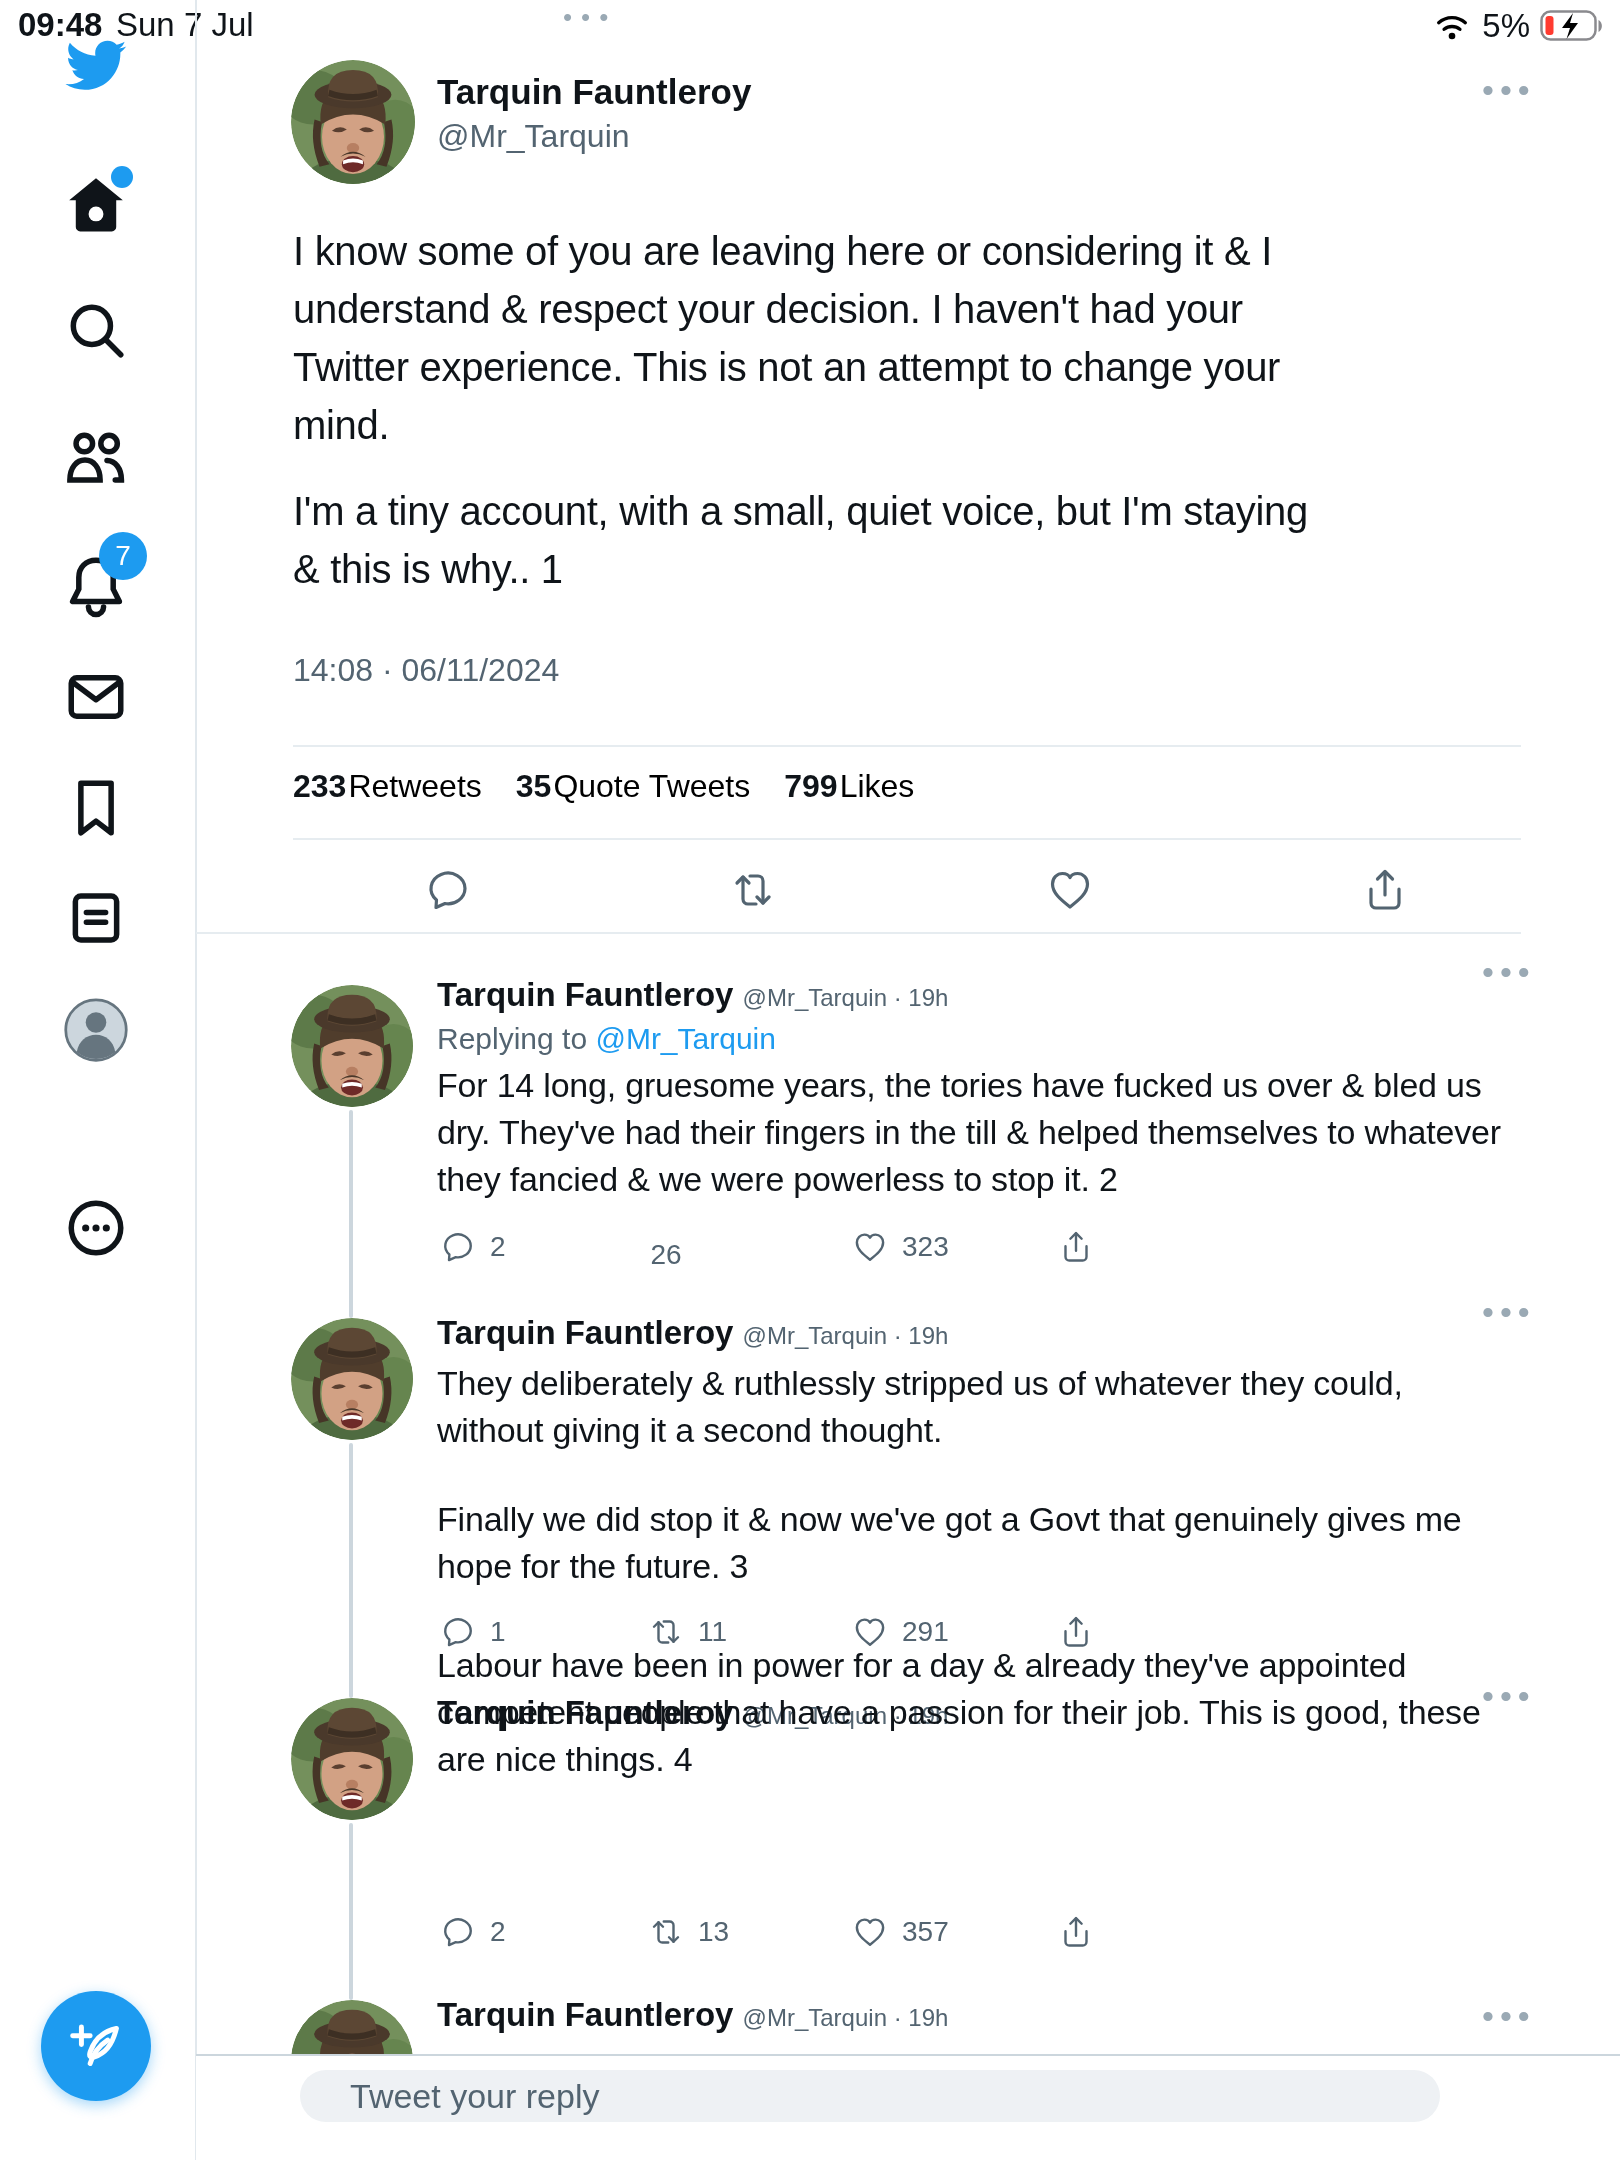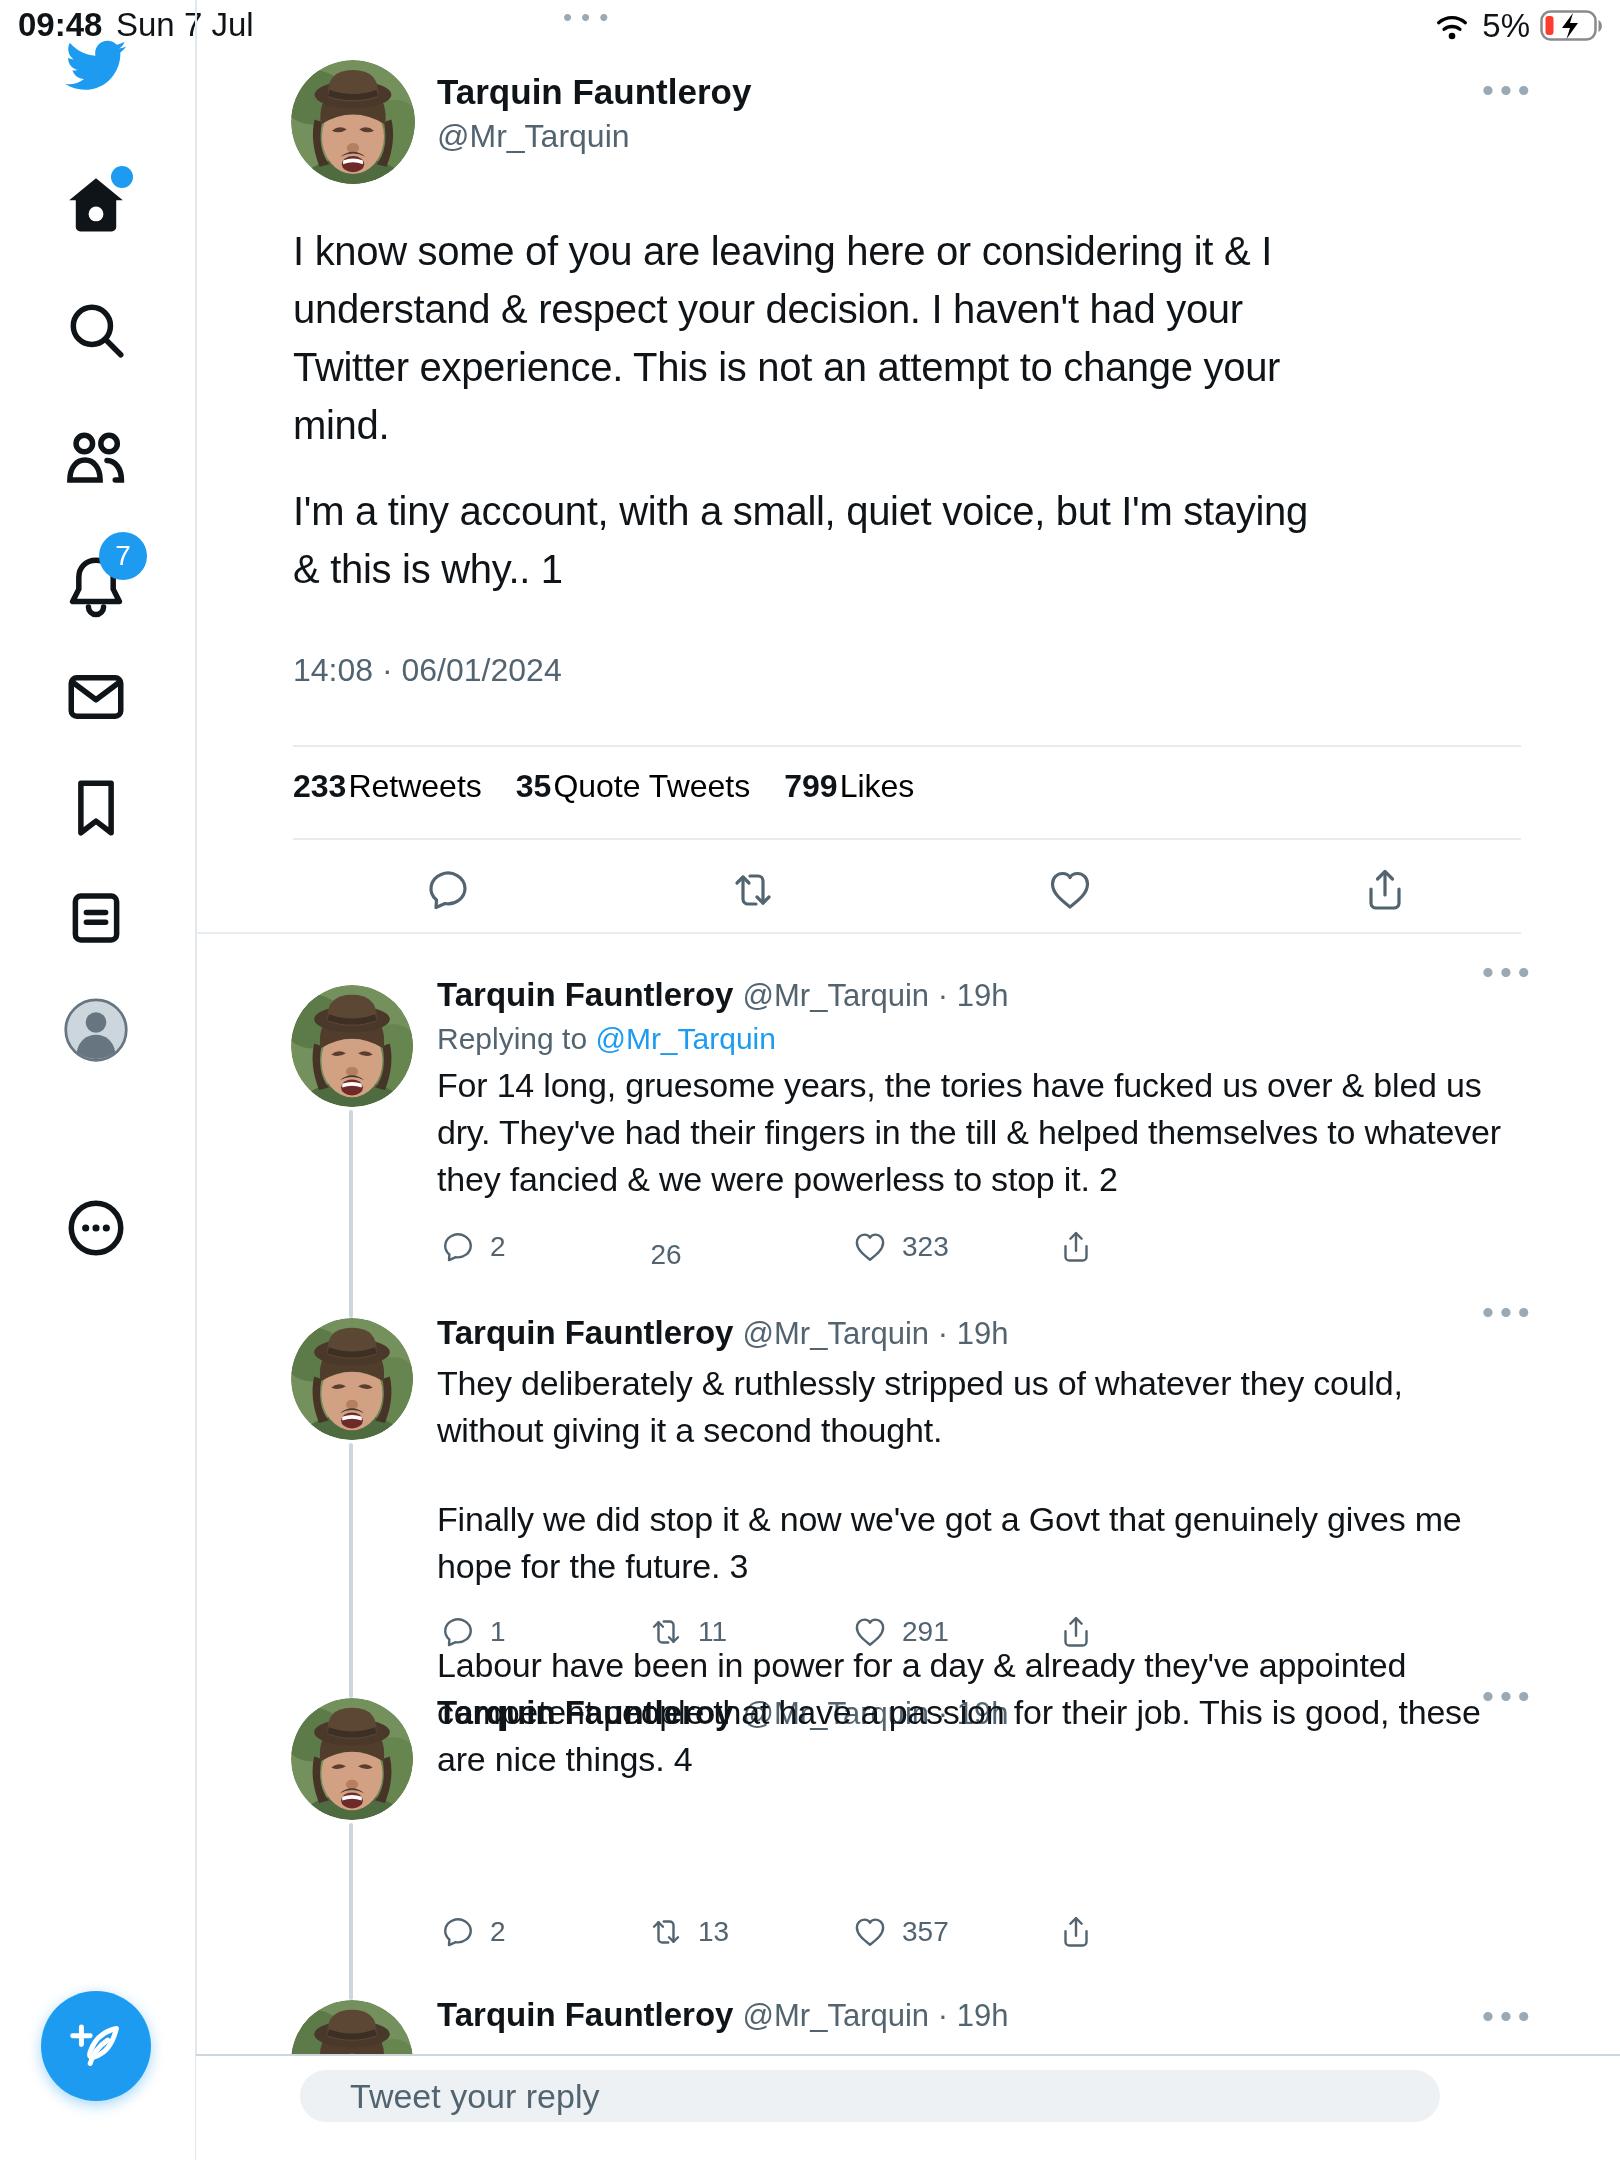--- a/index.html
+++ b/index.html
@@ -38,21 +38,21 @@
   .timestamp{left:293px;top:652px;font-size:32px;color:#536471;}
   .divider{height:2px;background:#e6ecf0;}
   .stats{left:293px;top:768px;font-size:32px;display:flex;gap:16px;}
   .stats .pair{display:flex;gap:2px;}
   .stats .v{font-weight:700;color:#0f1419;}
   .stats .l{color:#000000;margin-right:18px;}
   .actionbar svg{width:48px;height:48px;color:#536471;}
   .act{display:flex;align-items:center;justify-content:center;width:48px;height:48px;}
   
   .r-header{left:437px;font-size:33px;white-space:nowrap;}
-  .r-header .meta{font-size:31px;}
+  .r-header .meta{font-size:24px;}
   .replying{left:437px;font-size:30px;color:#536471;}
   .replying a{color:#1d9bf0;text-decoration:none;}
   .r-body{left:437px;width:1080px;font-size:34px;line-height:47px;letter-spacing:-0.2px;white-space:pre-line;color:#0f1419;}
   .minibar{height:44px;}
   .mini-g{position:absolute;display:flex;align-items:center;gap:14px;height:44px;}
   .mini-g svg{width:36px;height:36px;color:#536471;}
   .mini-count{font-size:28px;color:#536471;}
   .thread-line{left:349px;width:4px;background:#ccd6dd;border-radius:2px;}
   
   .replybar{left:196px;top:2056px;width:1424px;height:104px;background:#ffffff;}
@@ -281,21 +281,21 @@
 <div class="abs main-handle">@Mr_Tarquin</div>
 <div class="abs more-dots" style="left:1482px;top:80px;">•••</div>
 
 <div class="abs tweet-text" style="top:222px;">I know some of you are leaving here or considering it &amp; I
 understand &amp; respect your decision. I haven't had your
 Twitter experience. This is not an attempt to change your
 mind.</div>
 <div class="abs tweet-text" style="top:482px;">I'm a tiny account, with a small, quiet voice, but I'm staying
 &amp; this is why.. 1</div>
 
-<div class="abs timestamp">14:08 · 06/01/2024</div>
+<div class="abs timestamp">14:08 · 06/11/2024</div>
 
 <div class="abs divider" style="left:293px;top:745px;width:1228px;"></div>
 
 <div class="abs stats">
   <span class="pair">
     <span class="v">233</span>
       <span class="l">Retweets</span>
   </span>
   <span class="pair">
     <span class="v">35</span>

